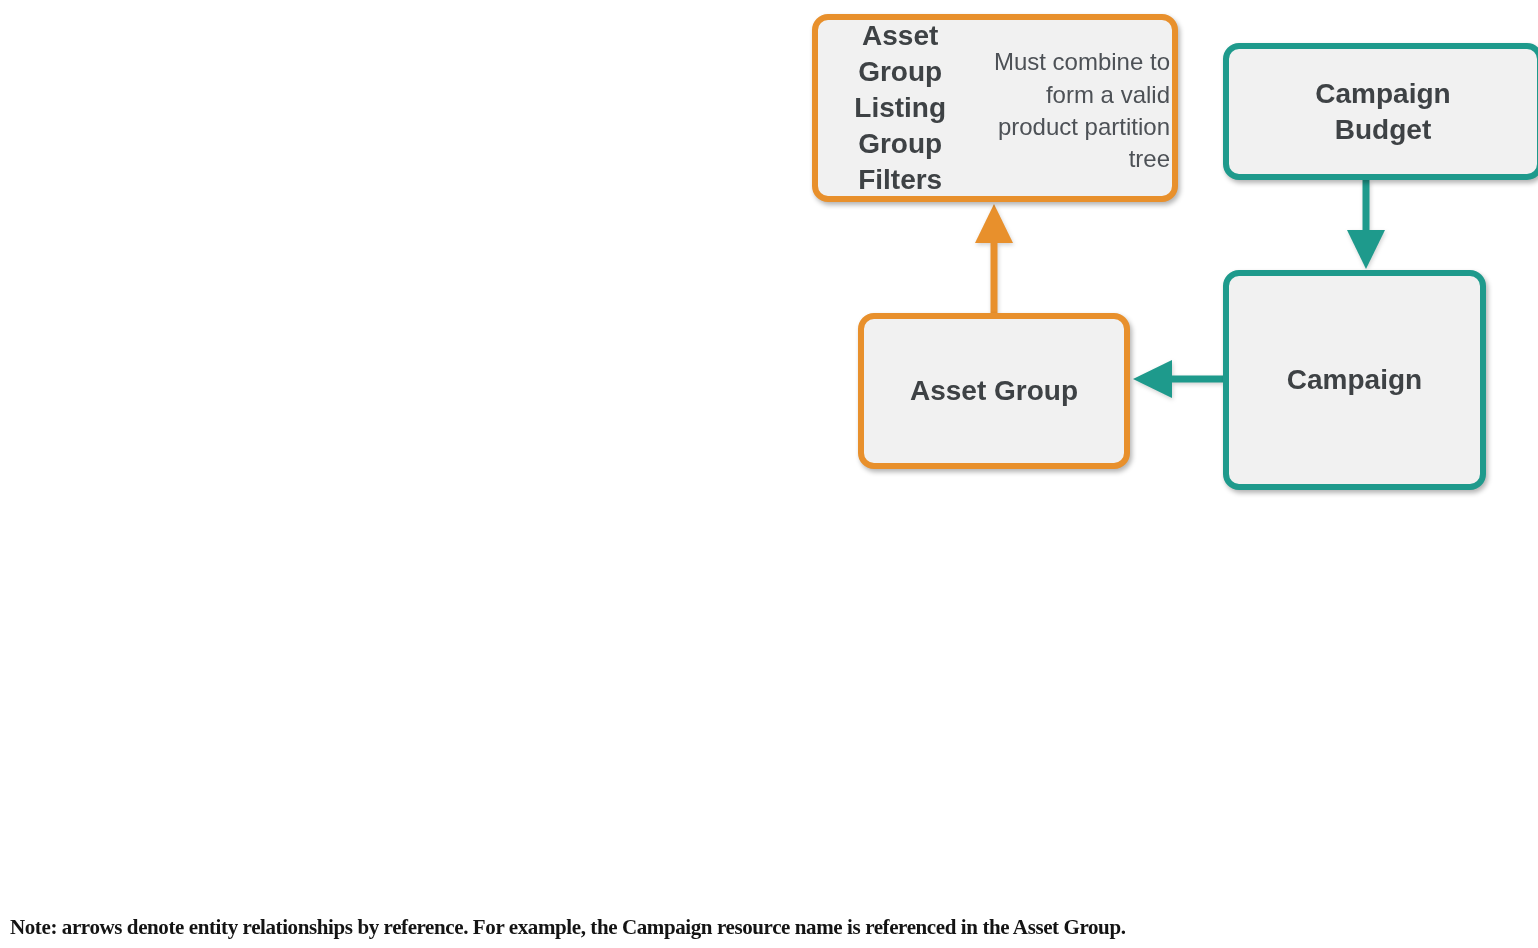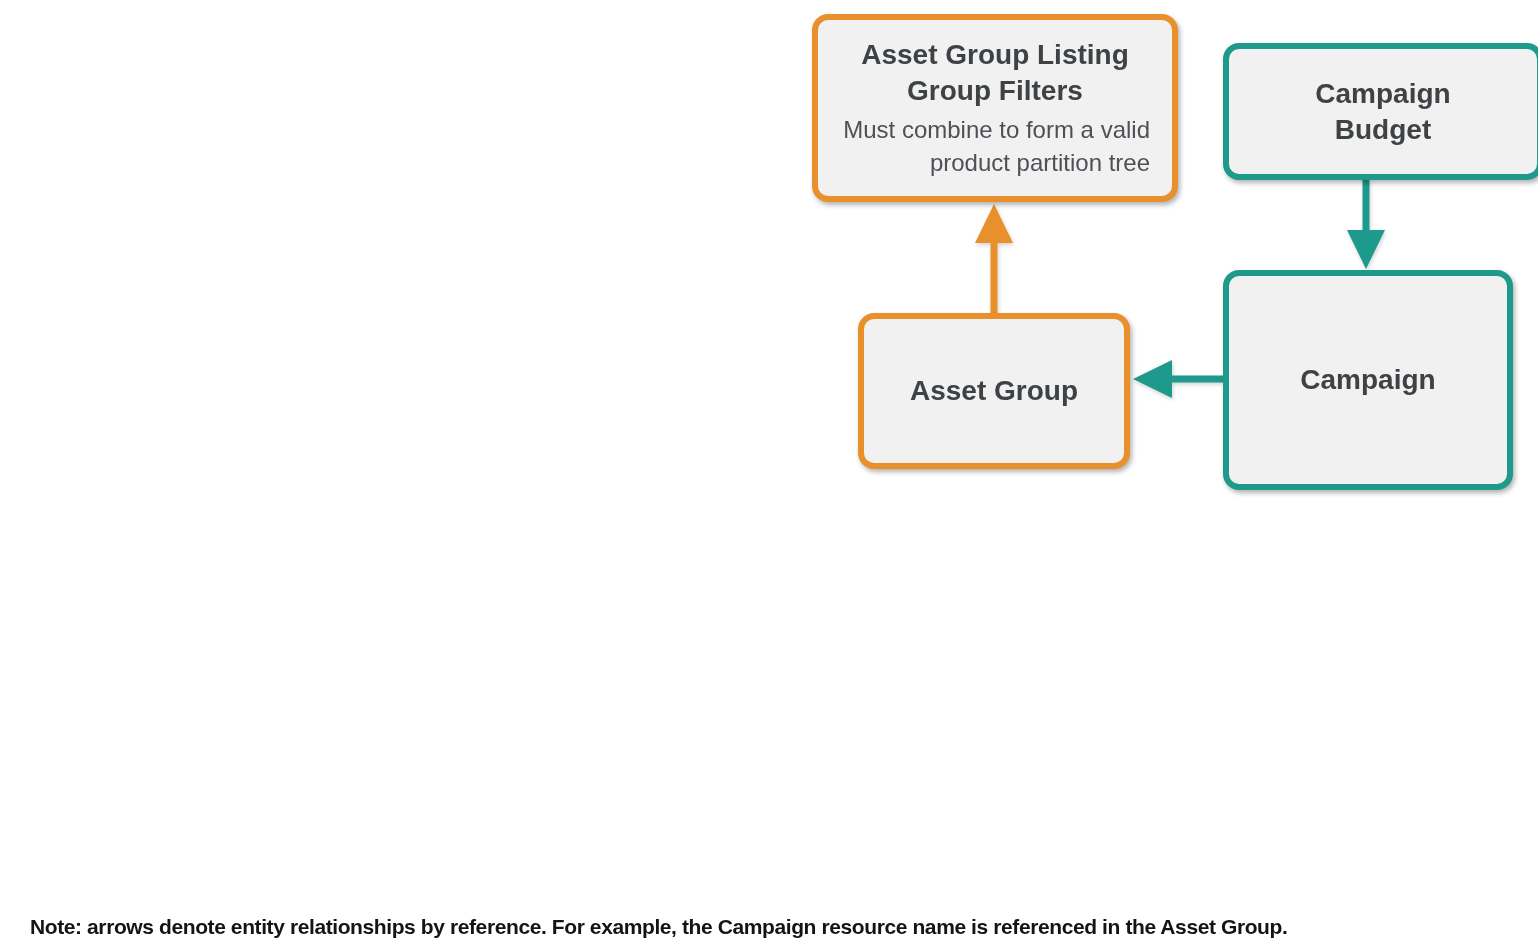--- a/index.html
+++ b/index.html
@@ -21,21 +21,21 @@
   .canvas {
     position: relative;
     width: 1538px; height: 948px;
     background: var(--background);
   }
   .node {
     position: absolute;
     background: var(--box_fill);
     border-radius: 16px;
     display: flex;
-    flex-direction: column;
+    flex-direction: row;
     align-items: center;
     justify-content: center;
     text-align: center;
     box-shadow: 2px 3px 5px rgba(0,0,0,0.30);
     padding: 10px 2px;
   }
   .node.orange { border: 6px solid var(--orange); }
   .node.teal   { border: 6px solid var(--teal); }
   .node-title {
     font-size: 28px;
@@ -50,42 +50,43 @@
     margin-top: 6px;
     text-align: right;
   }
   .node-subtitle:empty { display: none; }
   #node-filters      { left: 812px;  top: 14px;  width: 366px; height: 188px; }
   #node-filters .node-title { max-width: 300px; }
   #node-filters .node-subtitle { max-width: 310px; }
   #node-campaign-budget { left: 1223px; top: 43px;  width: 320px; height: 137px; }
   #node-campaign-budget .node-title { max-width: 170px; }
   #node-asset-group  { left: 858px;  top: 313px; width: 272px; height: 156px; }
-  #node-campaign     { left: 1223px; top: 270px; width: 290px; height: 220px; }
+  #node-campaign     { left: 1223px; top: 270px; width: 263px; height: 220px; }
   #node-campaign .node-subtitle { max-width: 215px; }
   svg.edges {
     position: absolute;
     left: 0; top: 0;
     width: 1538px; height: 948px;
     pointer-events: none;
     filter: drop-shadow(1px 2px 2px rgba(0,0,0,0.18));
   }
   .edge-line-orange { stroke: var(--orange); stroke-width: 7; fill: none; }
   .edge-line-teal   { stroke: var(--teal);   stroke-width: 7; fill: none; }
   .edge-head-orange { fill: var(--orange); }
   .edge-head-teal   { fill: var(--teal); }
   .note {
     position: absolute;
-    left: 30px;
+    left: 10px;
     top: 915px;
     font-size: 21px;
     font-weight: bold;
     letter-spacing: -0.4px;
     color: var(--note_text);
     white-space: nowrap;
+    font-family: Liberation Serif, serif;
   }
 </style>
 </head>
 <body>
 
 <div class="canvas">
 
   <svg class="edges" viewBox="0 0 1538 948" aria-hidden="true">
 
     <g>

